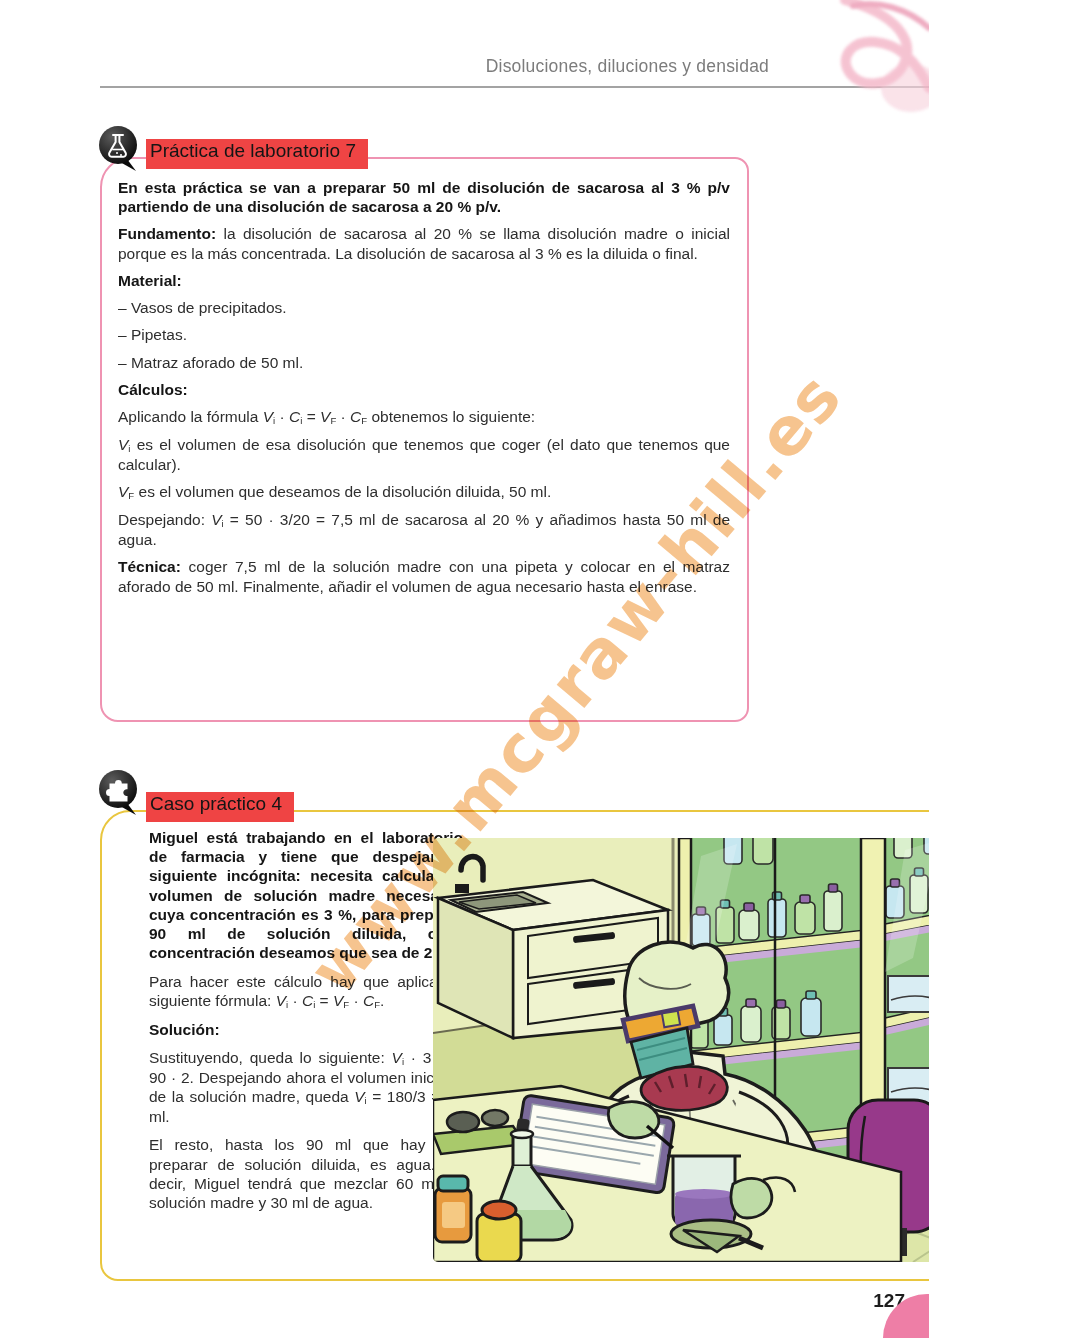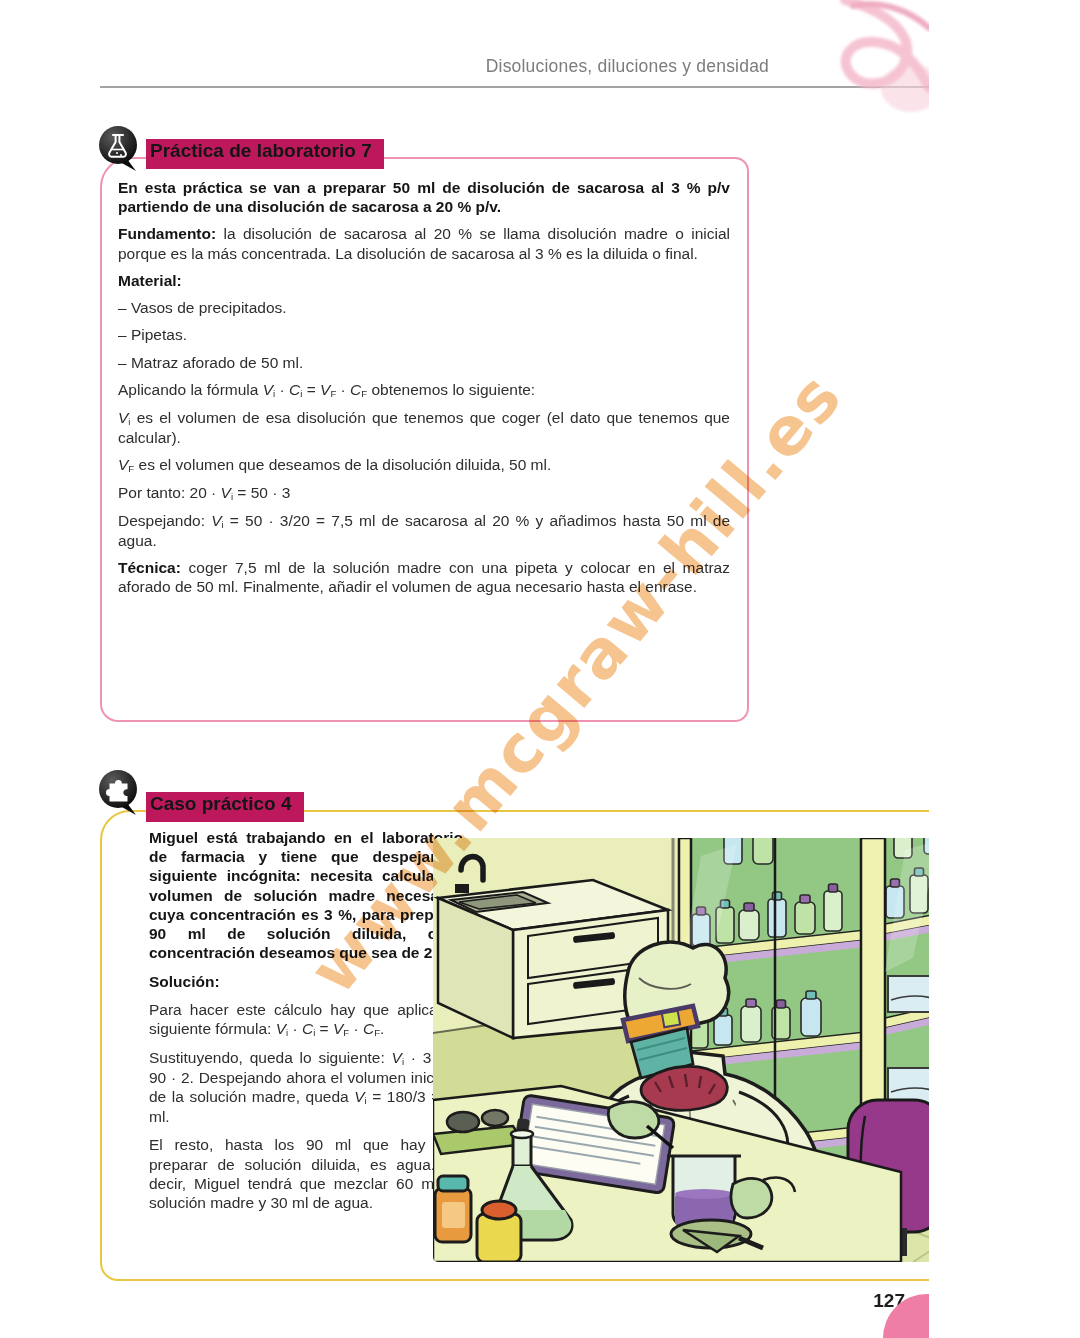--- a/index.html
+++ b/index.html
@@ -12,21 +12,21 @@
   .chapter-number{position:absolute;left:938px;top:22px;font-size:62px;font-weight:300;color:var(--chapter-number-gray,#959ba1);font-family:"DejaVu Sans","Liberation Sans",sans-serif;}
   .header-rule{position:absolute;left:100px;top:86px;width:880px;height:2px;background:var(--rule-gray,#a3a3a3);}
   .corner-swirl{position:absolute;right:0;top:0;width:150px;height:120px;}
   
   .feature-box{position:absolute;border-radius:30px 14px 14px 18px;background:#fff;}
   .box-practica{left:100px;top:157px;width:645px;height:561px;border:2px solid var(--accent-pink,#ef93b2);}
   .box-caso{left:100px;top:810px;width:930px;height:467px;border:2px solid var(--accent-yellow,#e9c63f);}
   .icon-badge{position:absolute;width:46px;height:48px;z-index:6;}
   .badge-practica{left:97px;top:125px;}
   .badge-caso{left:97px;top:769px;}
-  .feature-title{position:absolute;z-index:5;background:#be185d;font-size:19px;font-weight:700;color:#151515;line-height:24px;padding:0 12px 6px 4px;}
+  .feature-title{position:absolute;z-index:5;background:#ef4444;font-size:19px;font-weight:400;color:#151515;line-height:24px;padding:0 12px 6px 4px;}
   .title-practica{left:146px;top:139px;}
   .title-caso{left:146px;top:792px;text-align:center;}
   
   .practica-content{position:absolute;left:118px;top:178px;width:612px;z-index:2;}
   .caso-text{position:absolute;left:117px;top:828px;width:314px;z-index:2;margin-left:32px;}
   .para{margin:0 0 8px 0;font-size:15.5px;line-height:1.24;text-align:justify;}
   .caso-text .para{margin-bottom:9px;}
   .para .b{font-weight:700;color:#151515;}
   .para .i{font-style:italic;}
   .para .sub{font-size:.62em;vertical-align:-0.22em;letter-spacing:0;}
@@ -83,24 +83,24 @@
   </div>
   <div class="feature-title title-practica">Práctica de laboratorio 7</div>
   <div class="feature-box box-practica"></div>
   <div class="practica-content">
     <p class="para"><span class="b">En esta práctica se van a preparar 50 ml de disolución de sacarosa al 3 % p/v partiendo de una disolución de sacarosa a 20 % p/v.</span></p>
     <p class="para"><span class="b">Fundamento: </span><span>la disolución de sacarosa al 20 % se llama disolución madre o inicial porque es la más concentrada. La disolución de sacarosa al 3 % es la diluida o final.</span></p>
     <p class="para"><span class="b">Material:</span></p>
     <p class="para"><span>– Vasos de precipitados.</span></p>
     <p class="para"><span>– Pipetas.</span></p>
     <p class="para"><span>– Matraz aforado de 50 ml.</span></p>
+    <p class="para"><span class="b">Cálculos:</span></p>
     <p class="para"><span>Aplicando la fórmula </span><span class="i">V</span><span class="sub">i</span><span> · </span><span class="i">C</span><span class="sub">i</span><span> = </span><span class="i">V</span><span class="sub">F</span><span> · </span><span class="i">C</span><span class="sub">F</span><span> obtenemos lo siguiente:</span></p>
     <p class="para"><span class="i">V</span><span class="sub">i</span><span> es el volumen de esa disolución que tenemos que coger (el dato que tenemos que calcular).</span></p>
     <p class="para"><span class="i">V</span><span class="sub">F</span><span> es el volumen que deseamos de la disolución diluida, 50 ml.</span></p>
-    <p class="para"><span>Por tanto: 20 · </span><span class="i">V</span><span class="sub">i</span><span> = 50 · 3</span></p>
     <p class="para"><span>Despejando: </span><span class="i">V</span><span class="sub">i</span><span> = 50 · 3/20 = 7,5 ml de sacarosa al 20 % y añadimos hasta 50 ml de agua.</span></p>
     <p class="para"><span class="b">Técnica: </span><span>coger 7,5 ml de la solución madre con una pipeta y colocar en el matraz aforado de 50 ml. Finalmente, añadir el volumen de agua necesario hasta el enrase.</span></p>
   </div>
 
   <div class="watermark">www.mcgraw-hill.es</div>
 
   <div class="icon-badge badge-caso">
     <svg viewBox="0 0 46 48">
       <defs>
           <radialGradient id="bk2" cx="35%" cy="28%" r="80%">
@@ -110,22 +110,22 @@
         </defs>
       <path d="M30 34 L39 46 L23 37 Z" fill="#0a0a0a"></path>
       <circle cx="21" cy="20" r="19" fill="url(#bk2)"></circle>
       <path d="M12.5 14.5 h5.5 a3.4 3.4 0 1 1 6.8 0 H30.5 v5.8 a3.4 3.4 0 1 0 0 6.6 V32.5 H12.5 v-5.4 a3.4 3.4 0 1 1 0 -7 Z" fill="#fff"></path>
     </svg>
   </div>
   <div class="feature-title title-caso">Caso práctico 4</div>
   <div class="feature-box box-caso"></div>
   <div class="caso-text">
     <p class="para"><span class="b">Miguel está trabajando en el laboratorio de farmacia y tiene que despejar la siguiente incógnita: necesita calcular el volumen de solución madre necesario, cuya concentración es 3 %, para preparar 90 ml de solución diluida, cuya concentración deseamos que sea de 2 %.</span></p>
+    <p class="para"><span>Para hacer este cálculo hay que aplicar la siguiente fórmula: </span><span class="i">V</span><span class="sub">i</span><span> · </span><span class="i">C</span><span class="sub">i</span><span> = </span><span class="i">V</span><span class="sub">F</span><span> · </span><span class="i">C</span><span class="sub">F</span><span>.</span></p>
     <p class="para"><span class="b">Solución:</span></p>
-    <p class="para"><span>Para hacer este cálculo hay que aplicar la siguiente fórmula: </span><span class="i">V</span><span class="sub">i</span><span> · </span><span class="i">C</span><span class="sub">i</span><span> = </span><span class="i">V</span><span class="sub">F</span><span> · </span><span class="i">C</span><span class="sub">F</span><span>.</span></p>
     <p class="para"><span>Sustituyendo, queda lo siguiente: </span><span class="i">V</span><span class="sub">i</span><span> · 3 = = 90 · 2. Despejando ahora el volumen inicial o de la solución madre, queda </span><span class="i">V</span><span class="sub">i</span><span> = 180/3 = 60 ml.</span></p>
     <p class="para"><span>El resto, hasta los 90 ml que hay que preparar de solución diluida, es agua. Es decir, Miguel tendrá que mezclar 60 ml de solución madre y 30 ml de agua.</span></p>
   </div>
 
   <svg class="illustration" viewBox="0 0 576 424">
     <title>Farmacéutico con gorro, gafas y mascarilla tomando notas en un portapapeles junto a un vaso de precipitados con líquido morado, en un laboratorio con estanterías llenas de frascos.</title>
 
     <rect width="576" height="424" fill="#e9eebb"></rect>
     <polygon points="0,195 240,160 576,300 576,424 0,424" fill="#d2dc96"></polygon>
     <line x1="0" y1="195" x2="240" y2="160" stroke="#6a6a50" stroke-width="2"></line>

